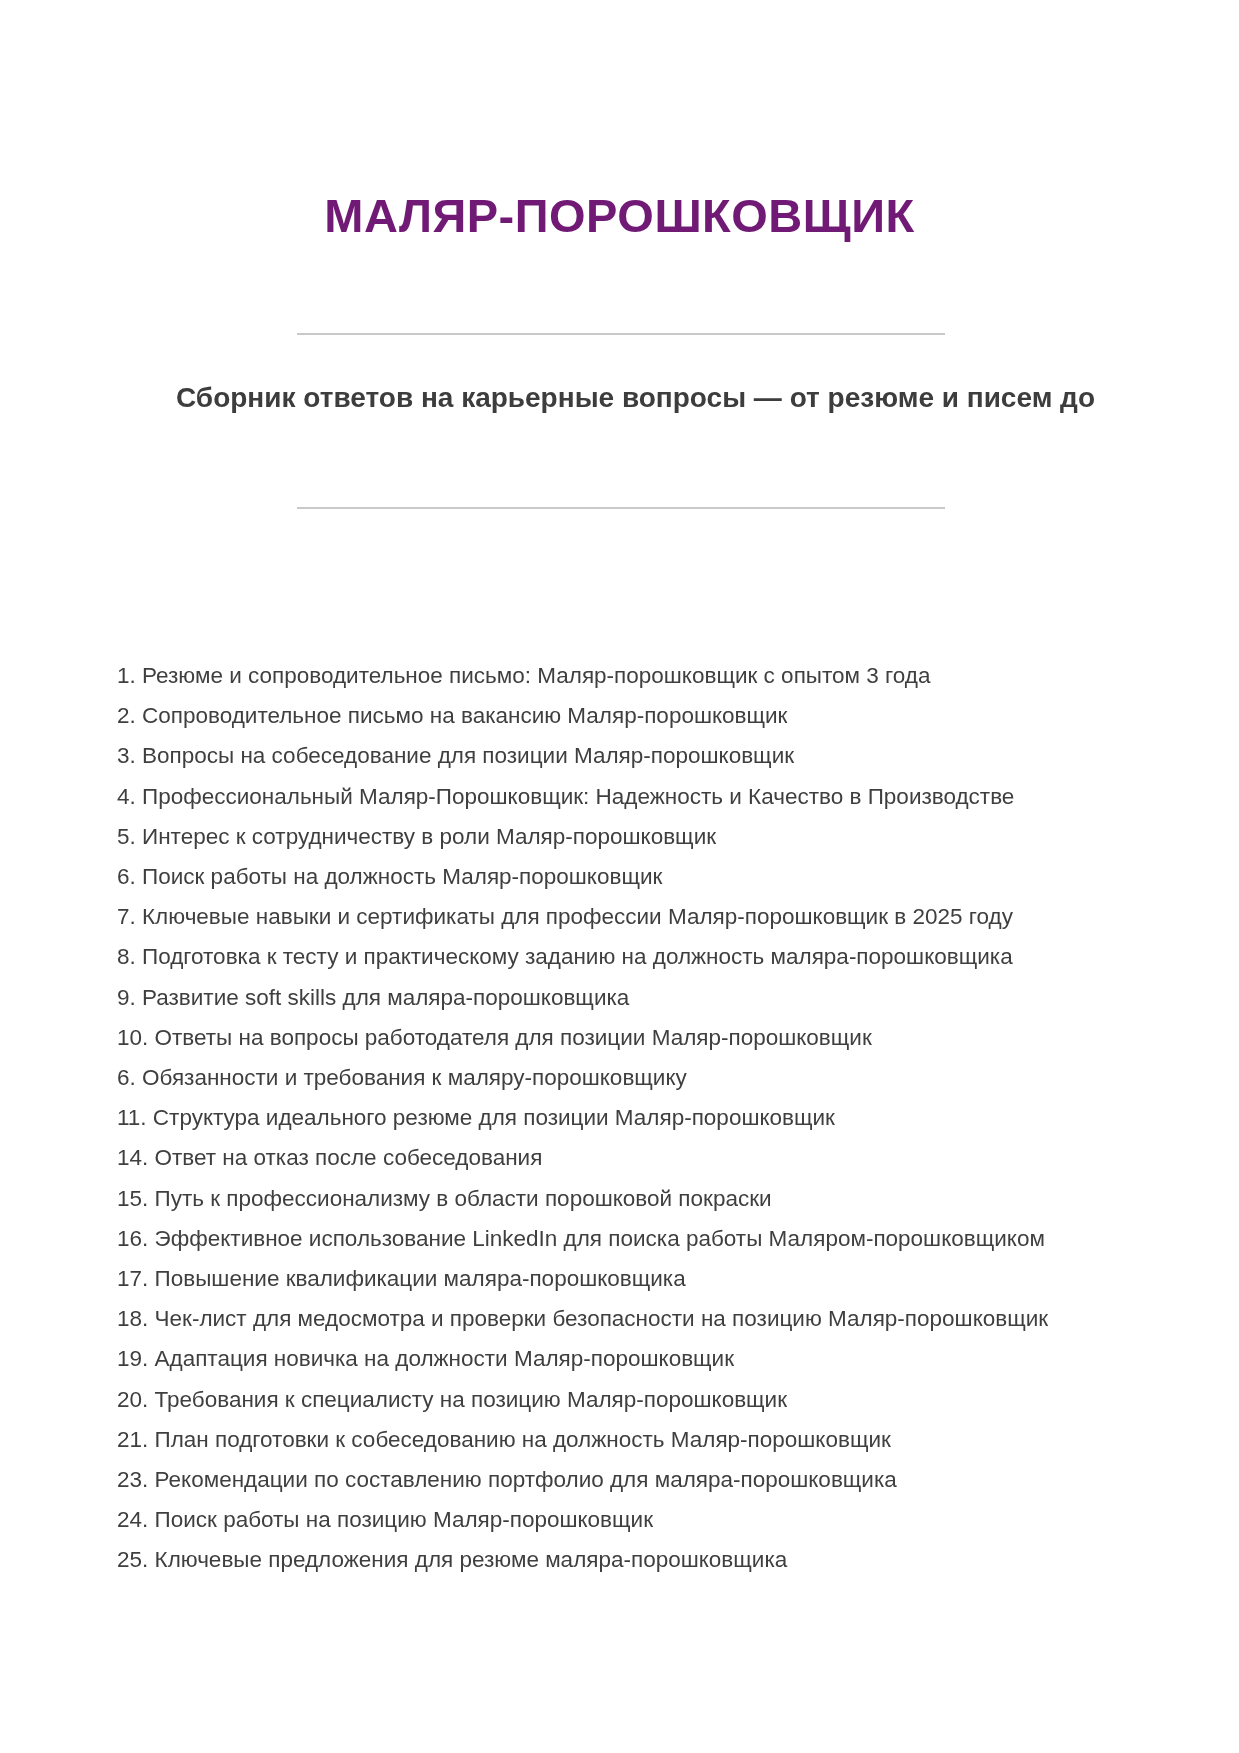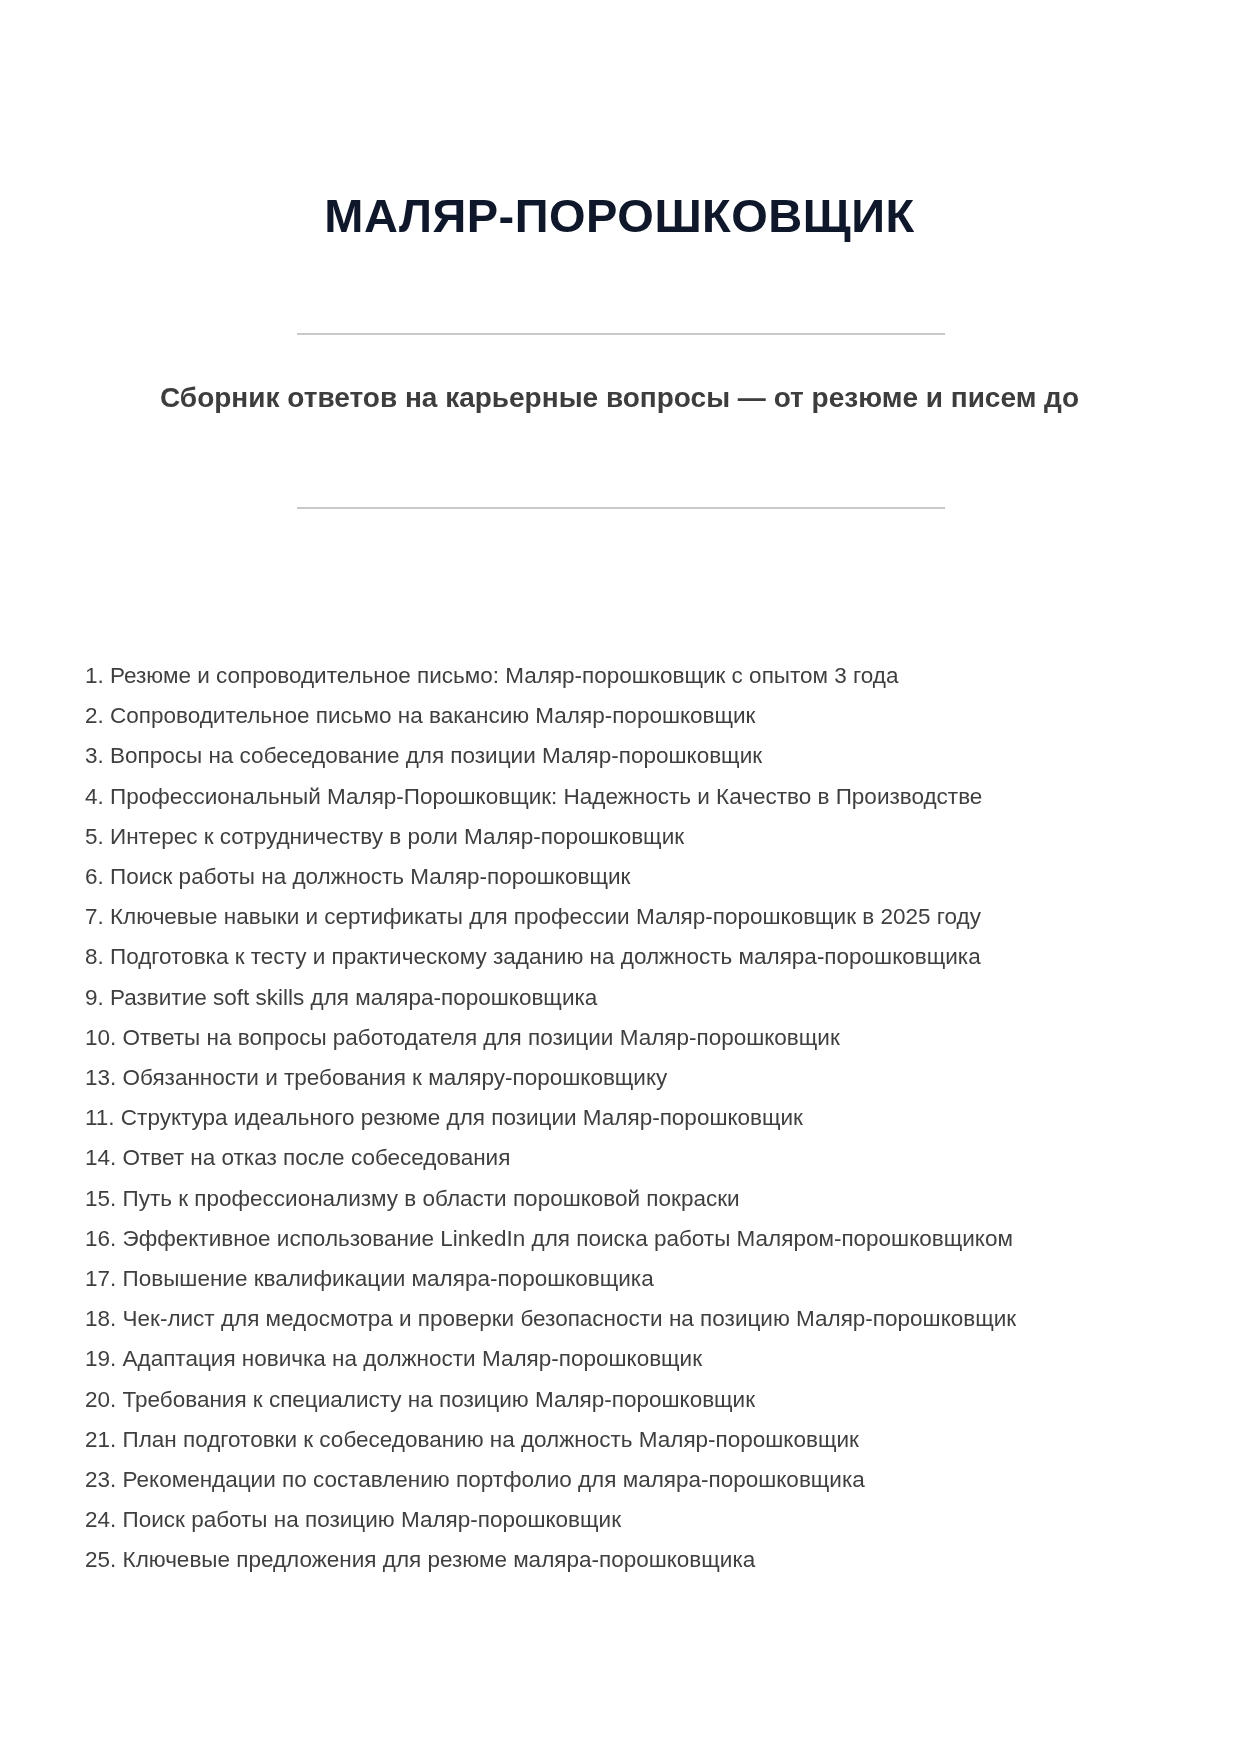--- a/index.html
+++ b/index.html
@@ -1,15 +1,15 @@
 <!DOCTYPE html>
 <html lang="ru"><head>
 <meta charset="utf-8">
 <style>
-  * { box-sizing: border-box; }
+  * { box-sizing: border-box; margin-left: 32px; }
   html, body {
     margin: 0;
     padding: 0;
     background: #ffffff;
   }
   body {
     width: 1239px;
     height: 1753px;
     position: relative;
     font-family: "Liberation Sans", "DejaVu Sans", sans-serif;
@@ -19,21 +19,21 @@
     position: absolute;
     top: 186px;
     left: 0;
     width: 100%;
     margin: 0;
     text-align: center;
     font-size: 47px;
     line-height: 60px;
     font-weight: 700;
     letter-spacing: 0.5px;
-    color: #0f172a;
+    color: #701a75;
   }
   .divider {
     position: absolute;
     left: 297px;
     width: 648px;
     height: 2px;
     background: #c9c9c9;
     border: none;
     margin: 0;
   }
@@ -85,21 +85,21 @@
     <li class="toc-item">1. Резюме и сопроводительное письмо: Маляр-порошковщик с опытом 3 года</li>
     <li class="toc-item">2. Сопроводительное письмо на вакансию Маляр-порошковщик</li>
     <li class="toc-item">3. Вопросы на собеседование для позиции Маляр-порошковщик</li>
     <li class="toc-item">4. Профессиональный Маляр-Порошковщик: Надежность и Качество в Производстве</li>
     <li class="toc-item">5. Интерес к сотрудничеству в роли Маляр-порошковщик</li>
     <li class="toc-item">6. Поиск работы на должность Маляр-порошковщик</li>
     <li class="toc-item">7. Ключевые навыки и сертификаты для профессии Маляр-порошковщик в 2025 году</li>
     <li class="toc-item">8. Подготовка к тесту и практическому заданию на должность маляра-порошковщика</li>
     <li class="toc-item">9. Развитие soft skills для маляра-порошковщика</li>
     <li class="toc-item">10. Ответы на вопросы работодателя для позиции Маляр-порошковщик</li>
-    <li class="toc-item">13. Обязанности и требования к маляру-порошковщику</li>
+    <li class="toc-item">6. Обязанности и требования к маляру-порошковщику</li>
     <li class="toc-item">11. Структура идеального резюме для позиции Маляр-порошковщик</li>
     <li class="toc-item">14. Ответ на отказ после собеседования</li>
     <li class="toc-item">15. Путь к профессионализму в области порошковой покраски</li>
     <li class="toc-item">16. Эффективное использование LinkedIn для поиска работы Маляром-порошковщиком</li>
     <li class="toc-item">17. Повышение квалификации маляра-порошковщика</li>
     <li class="toc-item">18. Чек-лист для медосмотра и проверки безопасности на позицию Маляр-порошковщик</li>
     <li class="toc-item">19. Адаптация новичка на должности Маляр-порошковщик</li>
     <li class="toc-item">20. Требования к специалисту на позицию Маляр-порошковщик</li>
     <li class="toc-item">21. План подготовки к собеседованию на должность Маляр-порошковщик</li>
     <li class="toc-item">23. Рекомендации по составлению портфолио для маляра-порошковщика</li>

